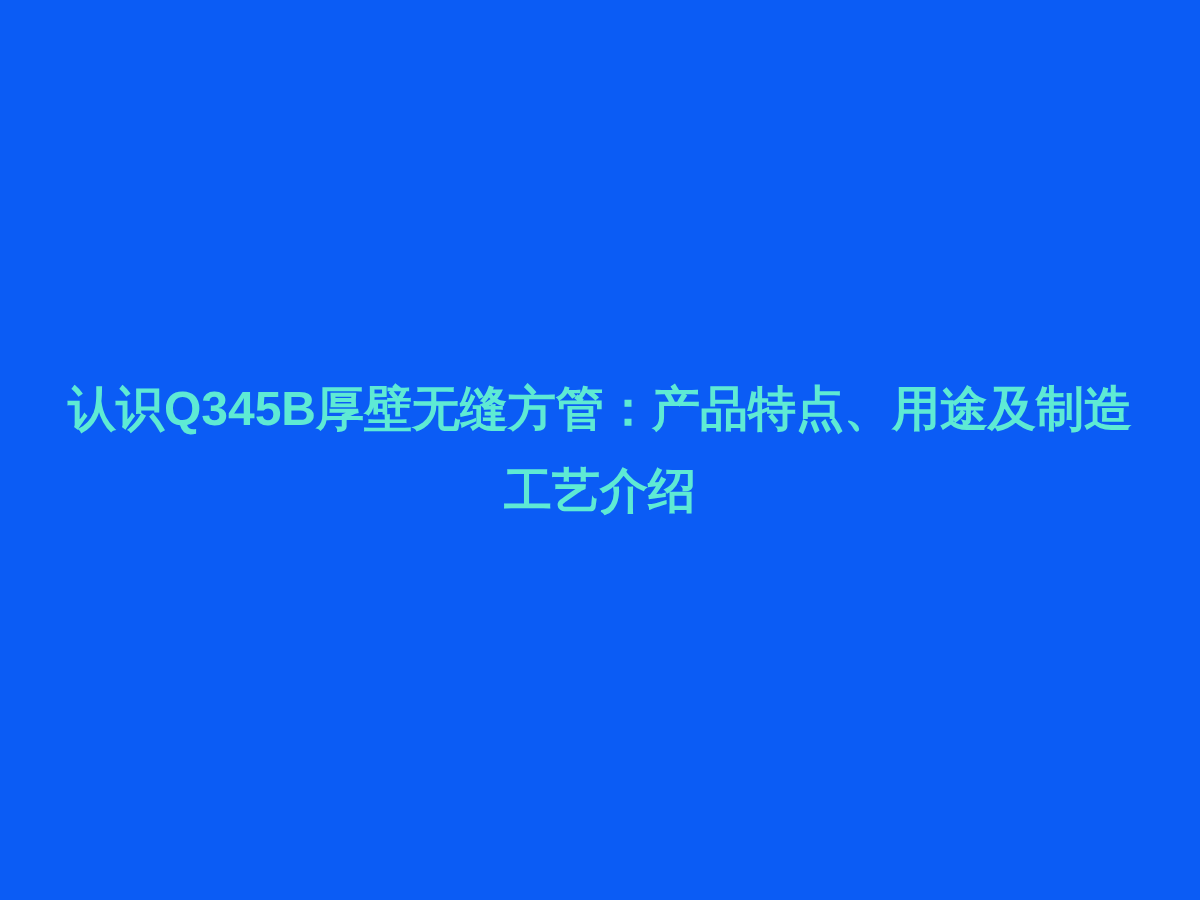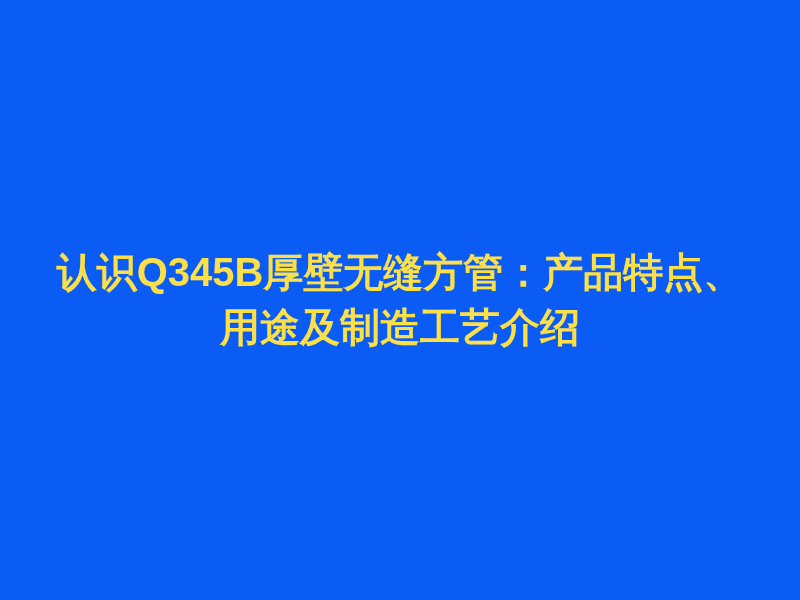--- a/index.html
+++ b/index.html
@@ -27,23 +27,23 @@
 
   #title-block {
     width: 710px;
     margin: 0 auto;
     text-align: center;
   }
 
   #page-title {
     margin: 0;
     padding: 0;
-    color: #fde047;
+    color: #5eead4;
     font-family: "Liberation Sans", "DejaVu Sans", sans-serif;
-    font-size: 40px;
+    font-size: 32px;
     font-weight: 600;
     line-height: 55px;
     letter-spacing: 0px;
     text-align: center;
     word-break: break-word;
     -webkit-font-smoothing: antialiased;
   }
 </style>
 </head>
 <body>

